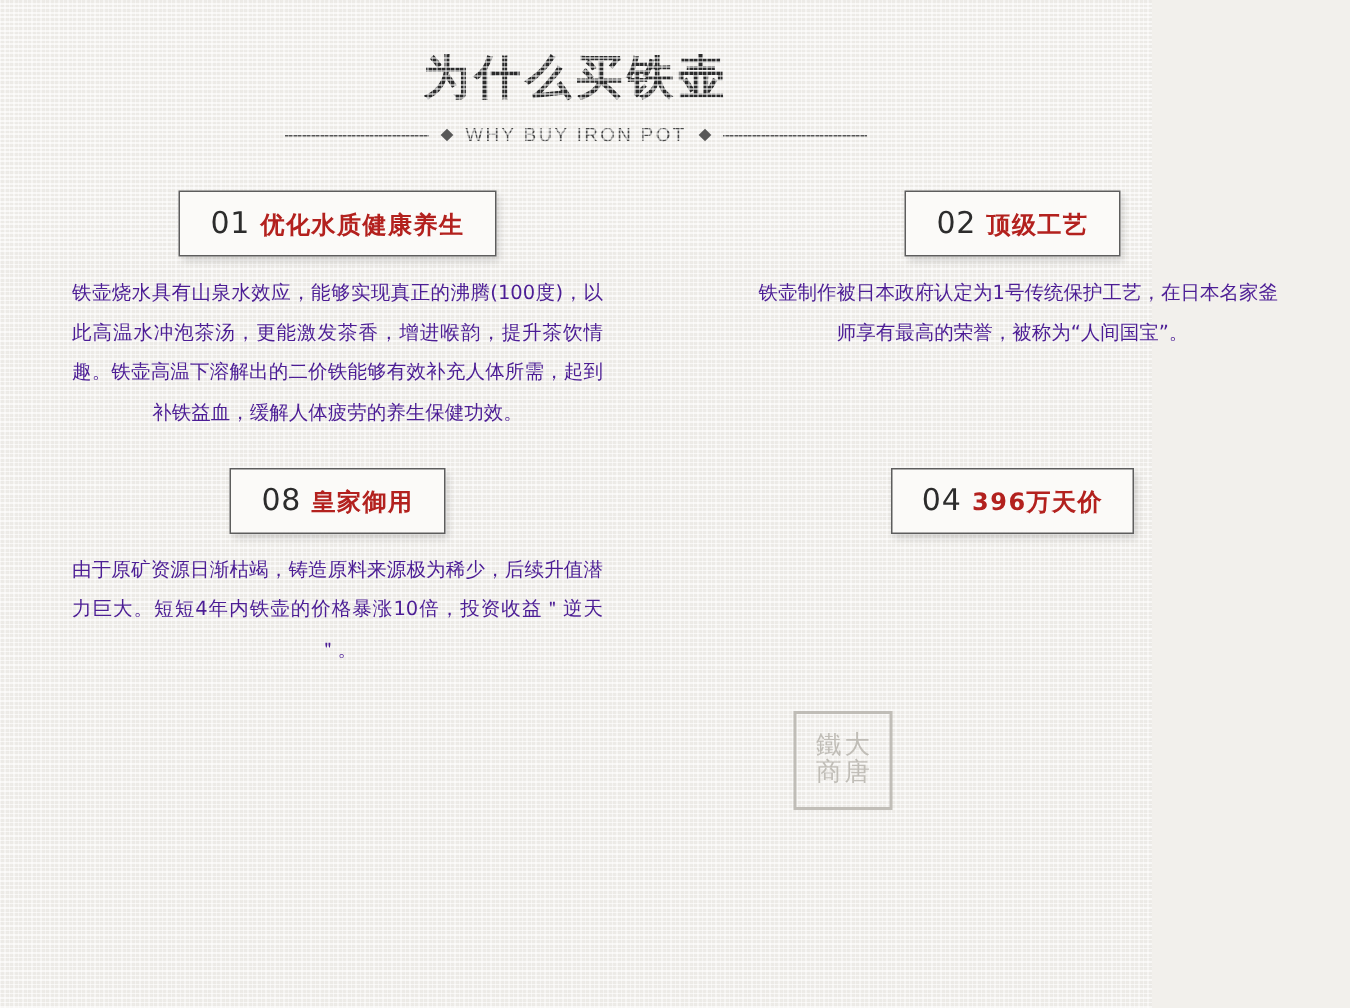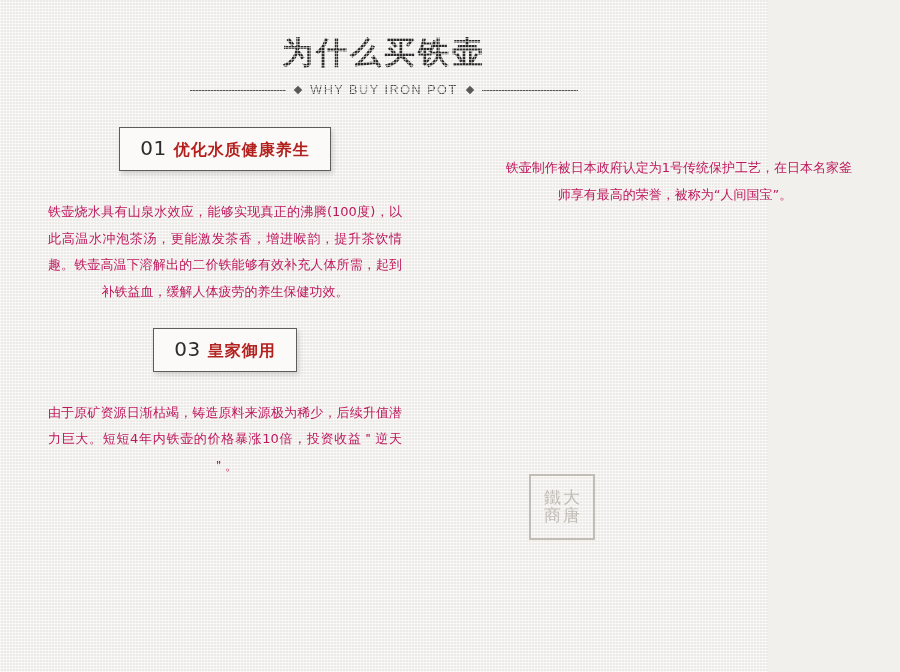--- a/index.html
+++ b/index.html
@@ -102,24 +102,24 @@
     letter-spacing: 0.5px;
   }
   .label .txt {
     font-size: 16px;
     color: #b3211e;
     font-weight: bold;
     letter-spacing: 1px;
     font-family: "DejaVu Sans", "Liberation Sans", sans-serif;
   }
   .body-text {
-    margin-top: 28px;
+    margin-top: 12px;
     font-size: 13px;
     line-height: 2.05;
-    color: #be185d;
+    color: #4c1d95;
     text-align: justify;
     text-align-last: center;
     font-family: "DejaVu Sans", "Liberation Sans", sans-serif;
   }
   .body-text.center {
     text-align: right;
     text-align-last: center;
   }
 
   
@@ -170,34 +170,46 @@
       <div class="label-wrap">
         <div class="label">
           <span class="num">01</span>
           <span class="txt">优化水质健康养生</span>
         </div>
       </div>
       <div class="body-text">铁壶烧水具有山泉水效应，能够实现真正的沸腾(100度)，以此高温水冲泡茶汤，更能激发茶香，增进喉韵，提升茶饮情趣。铁壶高温下溶解出的二价铁能够有效补充人体所需，起到补铁益血，缓解人体疲劳的养生保健功效。</div>
     </div>
 
     <div class="block">
+      <div class="label-wrap">
+        <div class="label">
+          <span class="num">02</span>
+          <span class="txt">顶级工艺</span>
+        </div>
+      </div>
       <div class="body-text center">铁壶制作被日本政府认定为1号传统保护工艺，在日本名家釜师享有最高的荣誉，被称为“人间国宝”。</div>
     </div>
 
     <div class="block">
       <div class="label-wrap">
         <div class="label">
-          <span class="num">03</span>
+          <span class="num">08</span>
           <span class="txt">皇家御用</span>
         </div>
       </div>
       <div class="body-text">由于原矿资源日渐枯竭，铸造原料来源极为稀少，后续升值潜力巨大。短短4年内铁壶的价格暴涨10倍，投资收益＂逆天＂。</div>
     </div>
 
     <div class="block">
+      <div class="label-wrap">
+        <div class="label">
+          <span class="num">04</span>
+          <span class="txt">396万天价</span>
+        </div>
+      </div>
     </div>
 
 
 
   </div>
 
   <div class="seal">
     <div class="seal-inner">
       <span>鐵</span>
       <span>大</span>

